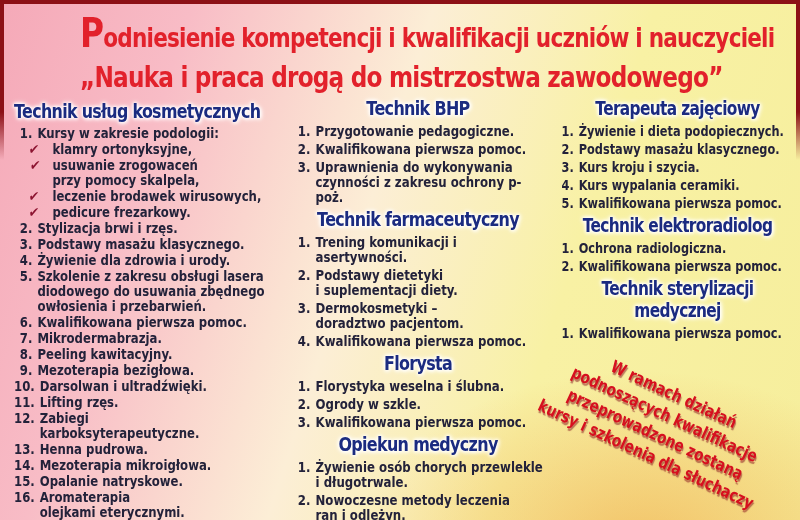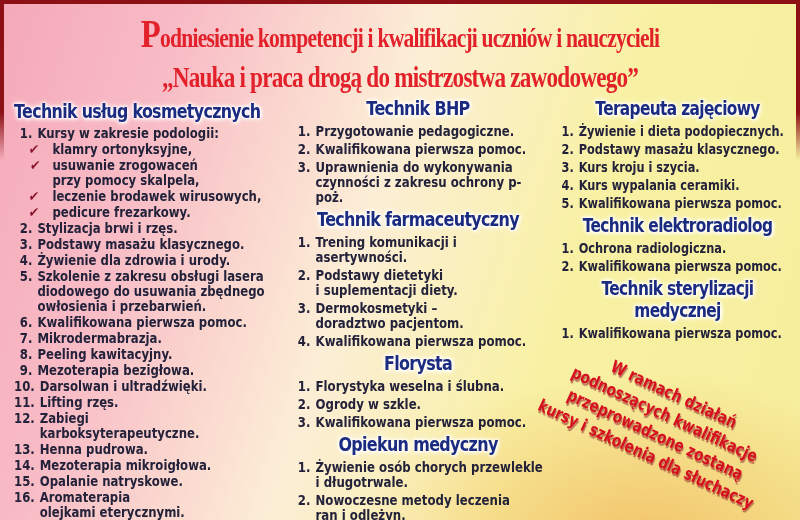--- a/index.html
+++ b/index.html
@@ -8,21 +8,21 @@
     font-family:"DejaVu Sans","Liberation Sans",sans-serif;
     background:
       radial-gradient(ellipse 400px 250px at 80% 105%, rgba(238,150,48,0.50), rgba(238,150,48,0) 70%),
       linear-gradient(108deg,#f5a9b8 0%,#f8bcc6 20%,#fceed6 45%,#f8f1a4 68%,#f6ee9c 100%);
   }
   .border-top{position:absolute;left:0;top:0;width:800px;height:4px;background:#8c1016;}
   .border-left,.border-right{position:absolute;top:0;width:4px;height:160px;
     background:linear-gradient(#8c1016 70%,rgba(140,16,22,0) 100%);}
   .border-left{left:0;} .border-right{right:0;}
 
-  .title{position:absolute;left:0;top:14px;width:800px;text-align:center;color:#e2212b;font-weight:bold;font-family:Liberation Serif, serif;}
+  .title{position:absolute;left:0;top:14px;width:800px;text-align:center;color:#e2212b;font-weight:bold;}
   .t1{font-size:27px;letter-spacing:-1px;transform:scaleX(0.80);transform-origin:center top;line-height:38px;white-space:nowrap;}
   .dropcap{font-size:41px;}
   .t2{font-size:29px;letter-spacing:-1px;transform:scaleX(0.80);transform-origin:center top;line-height:38px;white-space:nowrap;margin-top:1px;}
 
   .col{position:absolute;color:#23223a;font-size:14px;line-height:15px;transform-origin:left top;}
   .col1{left:14px; top:100px; width:330px; transform:scaleX(0.835);}
   .col2{left:292px;top:94px;  width:300px; transform:scaleX(0.84);}
   .col3{left:556px;top:94px;  width:300px; transform:scaleX(0.81);}
 
   .sec-heading{

